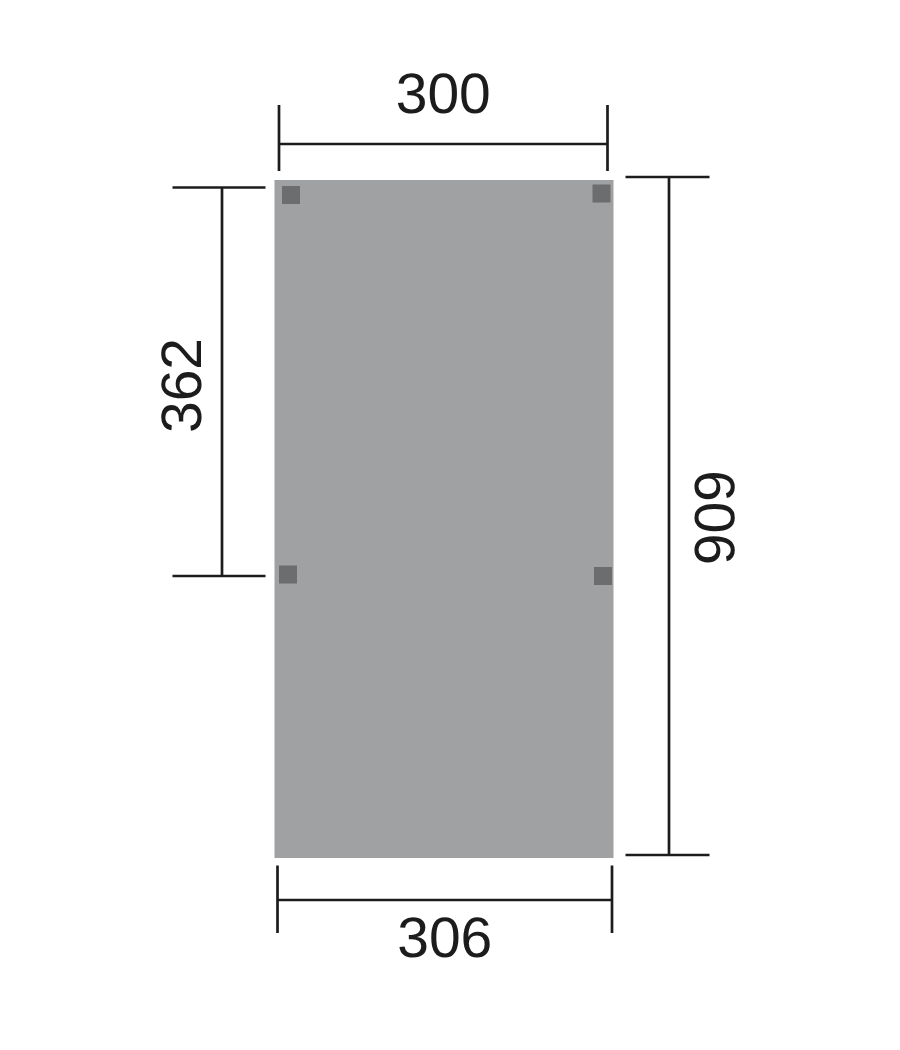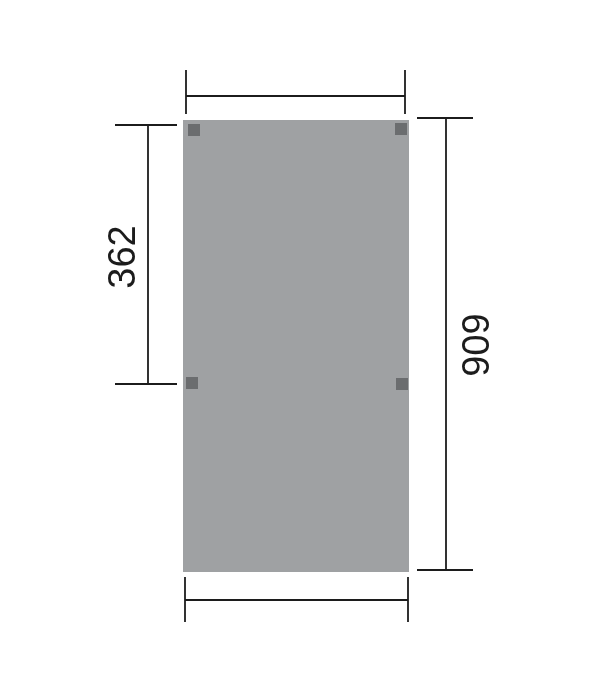--- a/index.html
+++ b/index.html
@@ -87,19 +87,21 @@
       </g>
 
       <g>
         <line x1="185" y1="600" x2="408" y2="600"></line>
         <line x1="185" y1="577" x2="185" y2="622"></line>
         <line x1="408" y1="577" x2="408" y2="622"></line>
       </g>
     </g>
   </svg>
 
+  <div class="dim-label dim-label-top">300</div>
 
   <div class="dim-label dim-label-left">362</div>
 
   <div class="dim-label dim-label-right">606</div>
 
+  <div class="dim-label dim-label-bottom">306</div>
 
 </div>
 
 </body></html>

